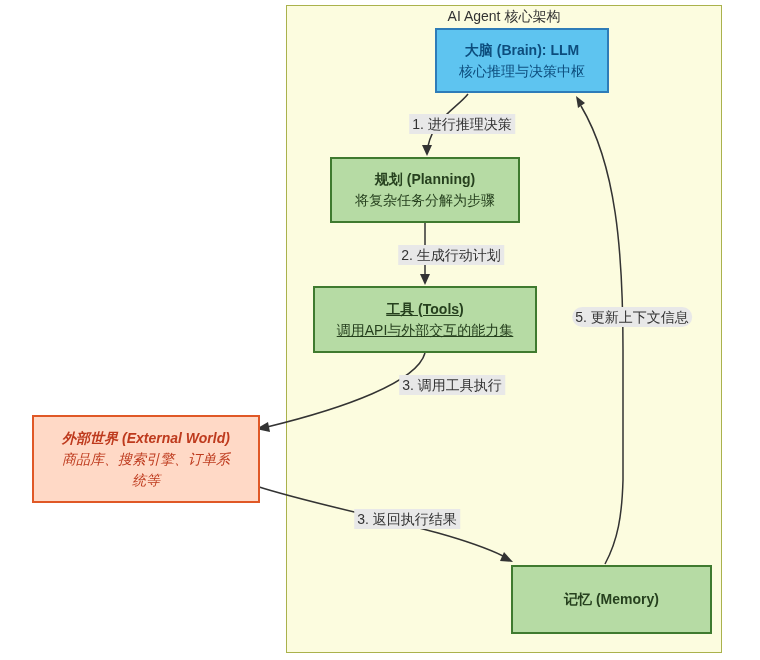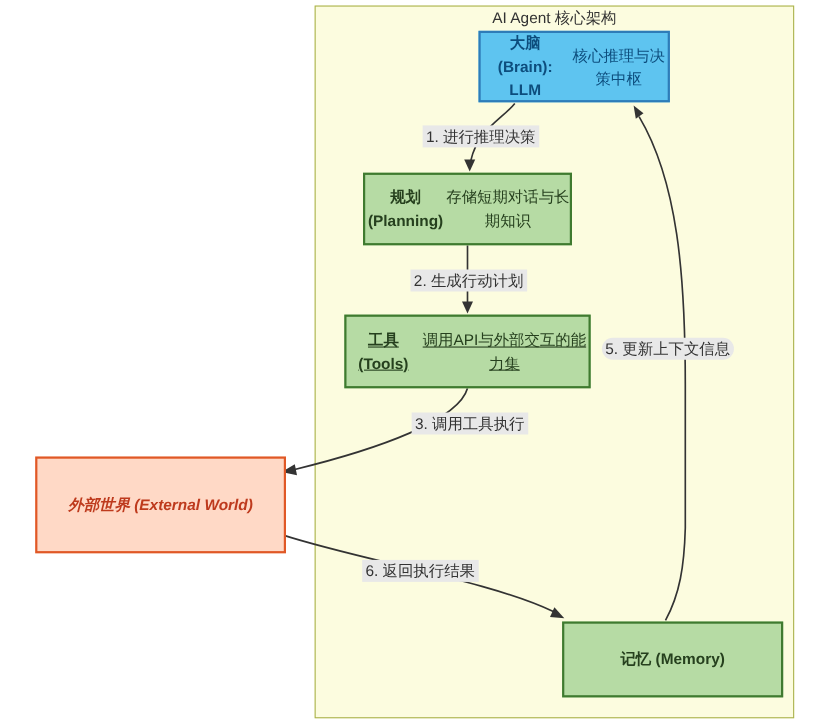--- a/index.html
+++ b/index.html
@@ -59,29 +59,30 @@
   .edge-label {
     position: absolute;
     transform: translate(-50%, -50%);
     background: var(--edge-label-bg, #E8E8E8);
     color: var(--edge-label-text, #333333);
     font-size: 14px;
     line-height: 18px;
     padding: 1px 3px;
     white-space: nowrap;
     z-index: 3;
+    margin-left: 25px;
   }
   
   .node {
     position: absolute;
     box-sizing: border-box;
     border-width: 2px;
     border-style: solid;
     display: flex;
-    flex-direction: row;
+    flex-direction: column;
     justify-content: center;
     align-items: center;
     text-align: center;
     z-index: 4;
     font-size: 14px;
     line-height: 21px;
   }
   .node .node-title { font-weight: bold; }
   .node-brain {
     left: 435px; top: 28px; width: 174px; height: 65px;
@@ -135,39 +136,40 @@
     <polygon class="arrowhead" points="256,429 268,422 270,432"></polygon>
     <path class="edge" d="M 256,486 C 330,510 445,528 503,556"></path>
     <polygon class="arrowhead" points="513,562 500,561 504,552"></polygon>
     <path class="edge" d="M 605,564 C 618,540 622,515 623,480 L 623,350 C 623,250 616,165 581,106"></path>
     <polygon class="arrowhead" points="576,96 585,103 578,108"></polygon>
   </svg>
 
   <div class="edge-label" style="left:437px; top:124px;">1. 进行推理决策</div>
   <div class="edge-label" style="left:426px; top:255px;">2. 生成行动计划</div>
   <div class="edge-label" style="left:427px; top:385px;">3. 调用工具执行</div>
-  <div class="edge-label" style="left:382px; top:519px;">6. 返回执行结果</div>
+  <div class="edge-label" style="left:382px; top:519px;">3. 返回执行结果</div>
   <div class="edge-label" style="left:607px; top:317px;border-radius:10px;">5. 更新上下文信息</div>
 
   <div class="node node-brain">
     <div class="node-title">大脑 (Brain): LLM</div>
     <div class="node-sub">核心推理与决策中枢</div>
   </div>
 
   <div class="node node-planning">
     <div class="node-title">规划 (Planning)</div>
-    <div class="node-sub">存储短期对话与长期知识</div>
+    <div class="node-sub">将复杂任务分解为步骤</div>
   </div>
 
   <div class="node node-tools">
     <div class="node-title">工具 (Tools)</div>
     <div class="node-sub">调用API与外部交互的能力集</div>
   </div>
 
   <div class="node node-external">
     <div class="node-title">外部世界 (External World)</div>
+    <div class="node-sub">商品库、搜索引擎、订单系统等</div>
   </div>
 
   <div class="node node-memory">
     <div class="node-title">记忆 (Memory)</div>
   </div>
 
 </div>
 
 </body></html>

